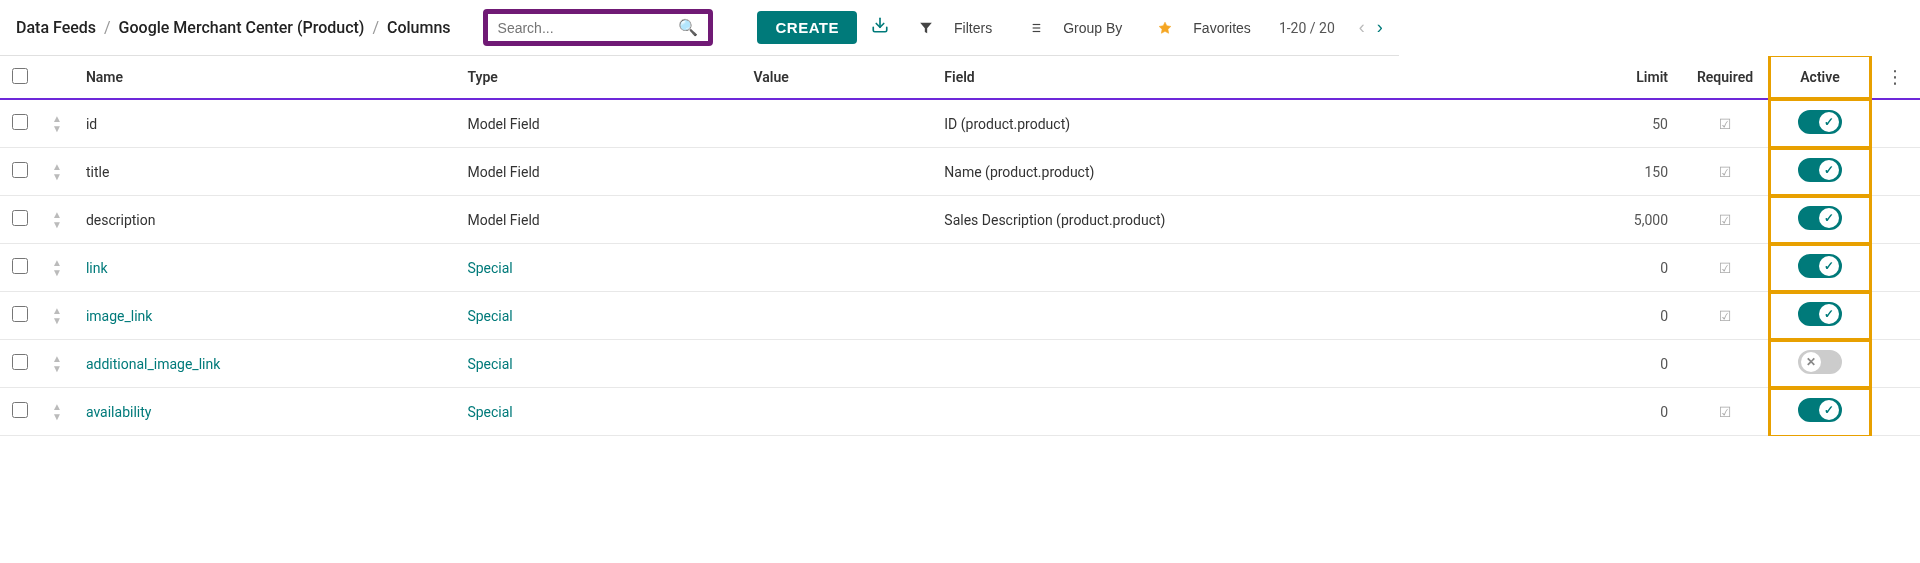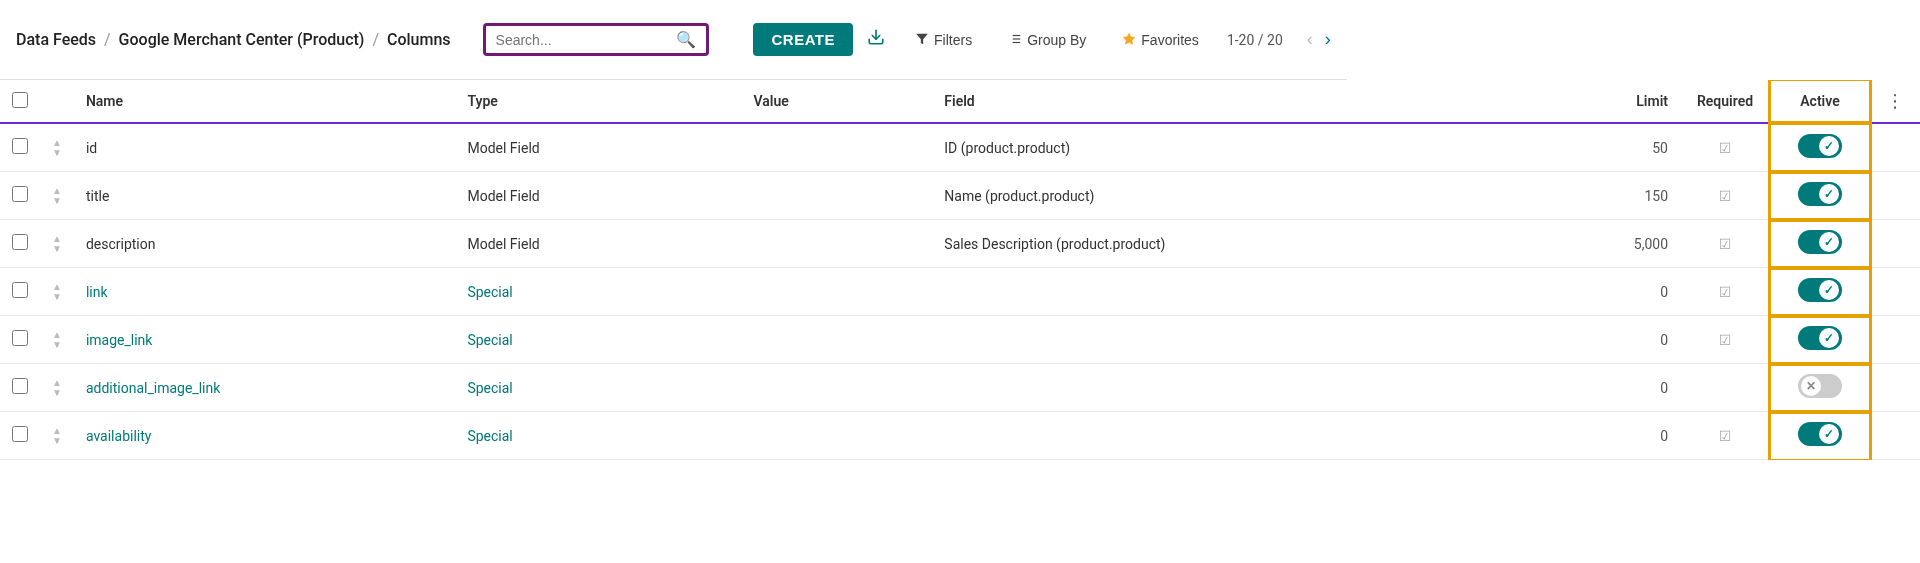--- a/index.html
+++ b/index.html
@@ -24,24 +24,24 @@
       flex: 0 0 auto;
     }
 
     .breadcrumb .dark { color: #222; font-weight: 500; }
     .breadcrumb .sep { color: #999; margin: 0 4px; }
 
     .search-container {
       flex: 1;
       display: flex;
       align-items: center;
-      border: 3px solid #701a75;
+      border: 5px solid #701a75;
       border-radius: 4px;
       padding: 4px 10px;
-      margin: 15px 16px;
+      margin: 1px 16px;
     }
 
     .search-container input {
       border: none;
       outline: none;
       width: 100%;
       font-size: 14px;
       color: #888;
     }
 
@@ -83,22 +83,22 @@
     .spacer { flex: 1; }
 
     .toolbar-filters {
       display: flex;
       align-items: center;
       gap: 20px;
     }
 
     .toolbar-btn {
       display: flex;
-      align-items: flex-start;
-      gap: 5px;
+      align-items: center;
+      gap: 21px;
       cursor: pointer;
       color: #444;
       font-size: 14px;
       background: none;
       border: none;
       padding: 4px 8px;
     }
 
     .pagination-info {
       color: #555;

